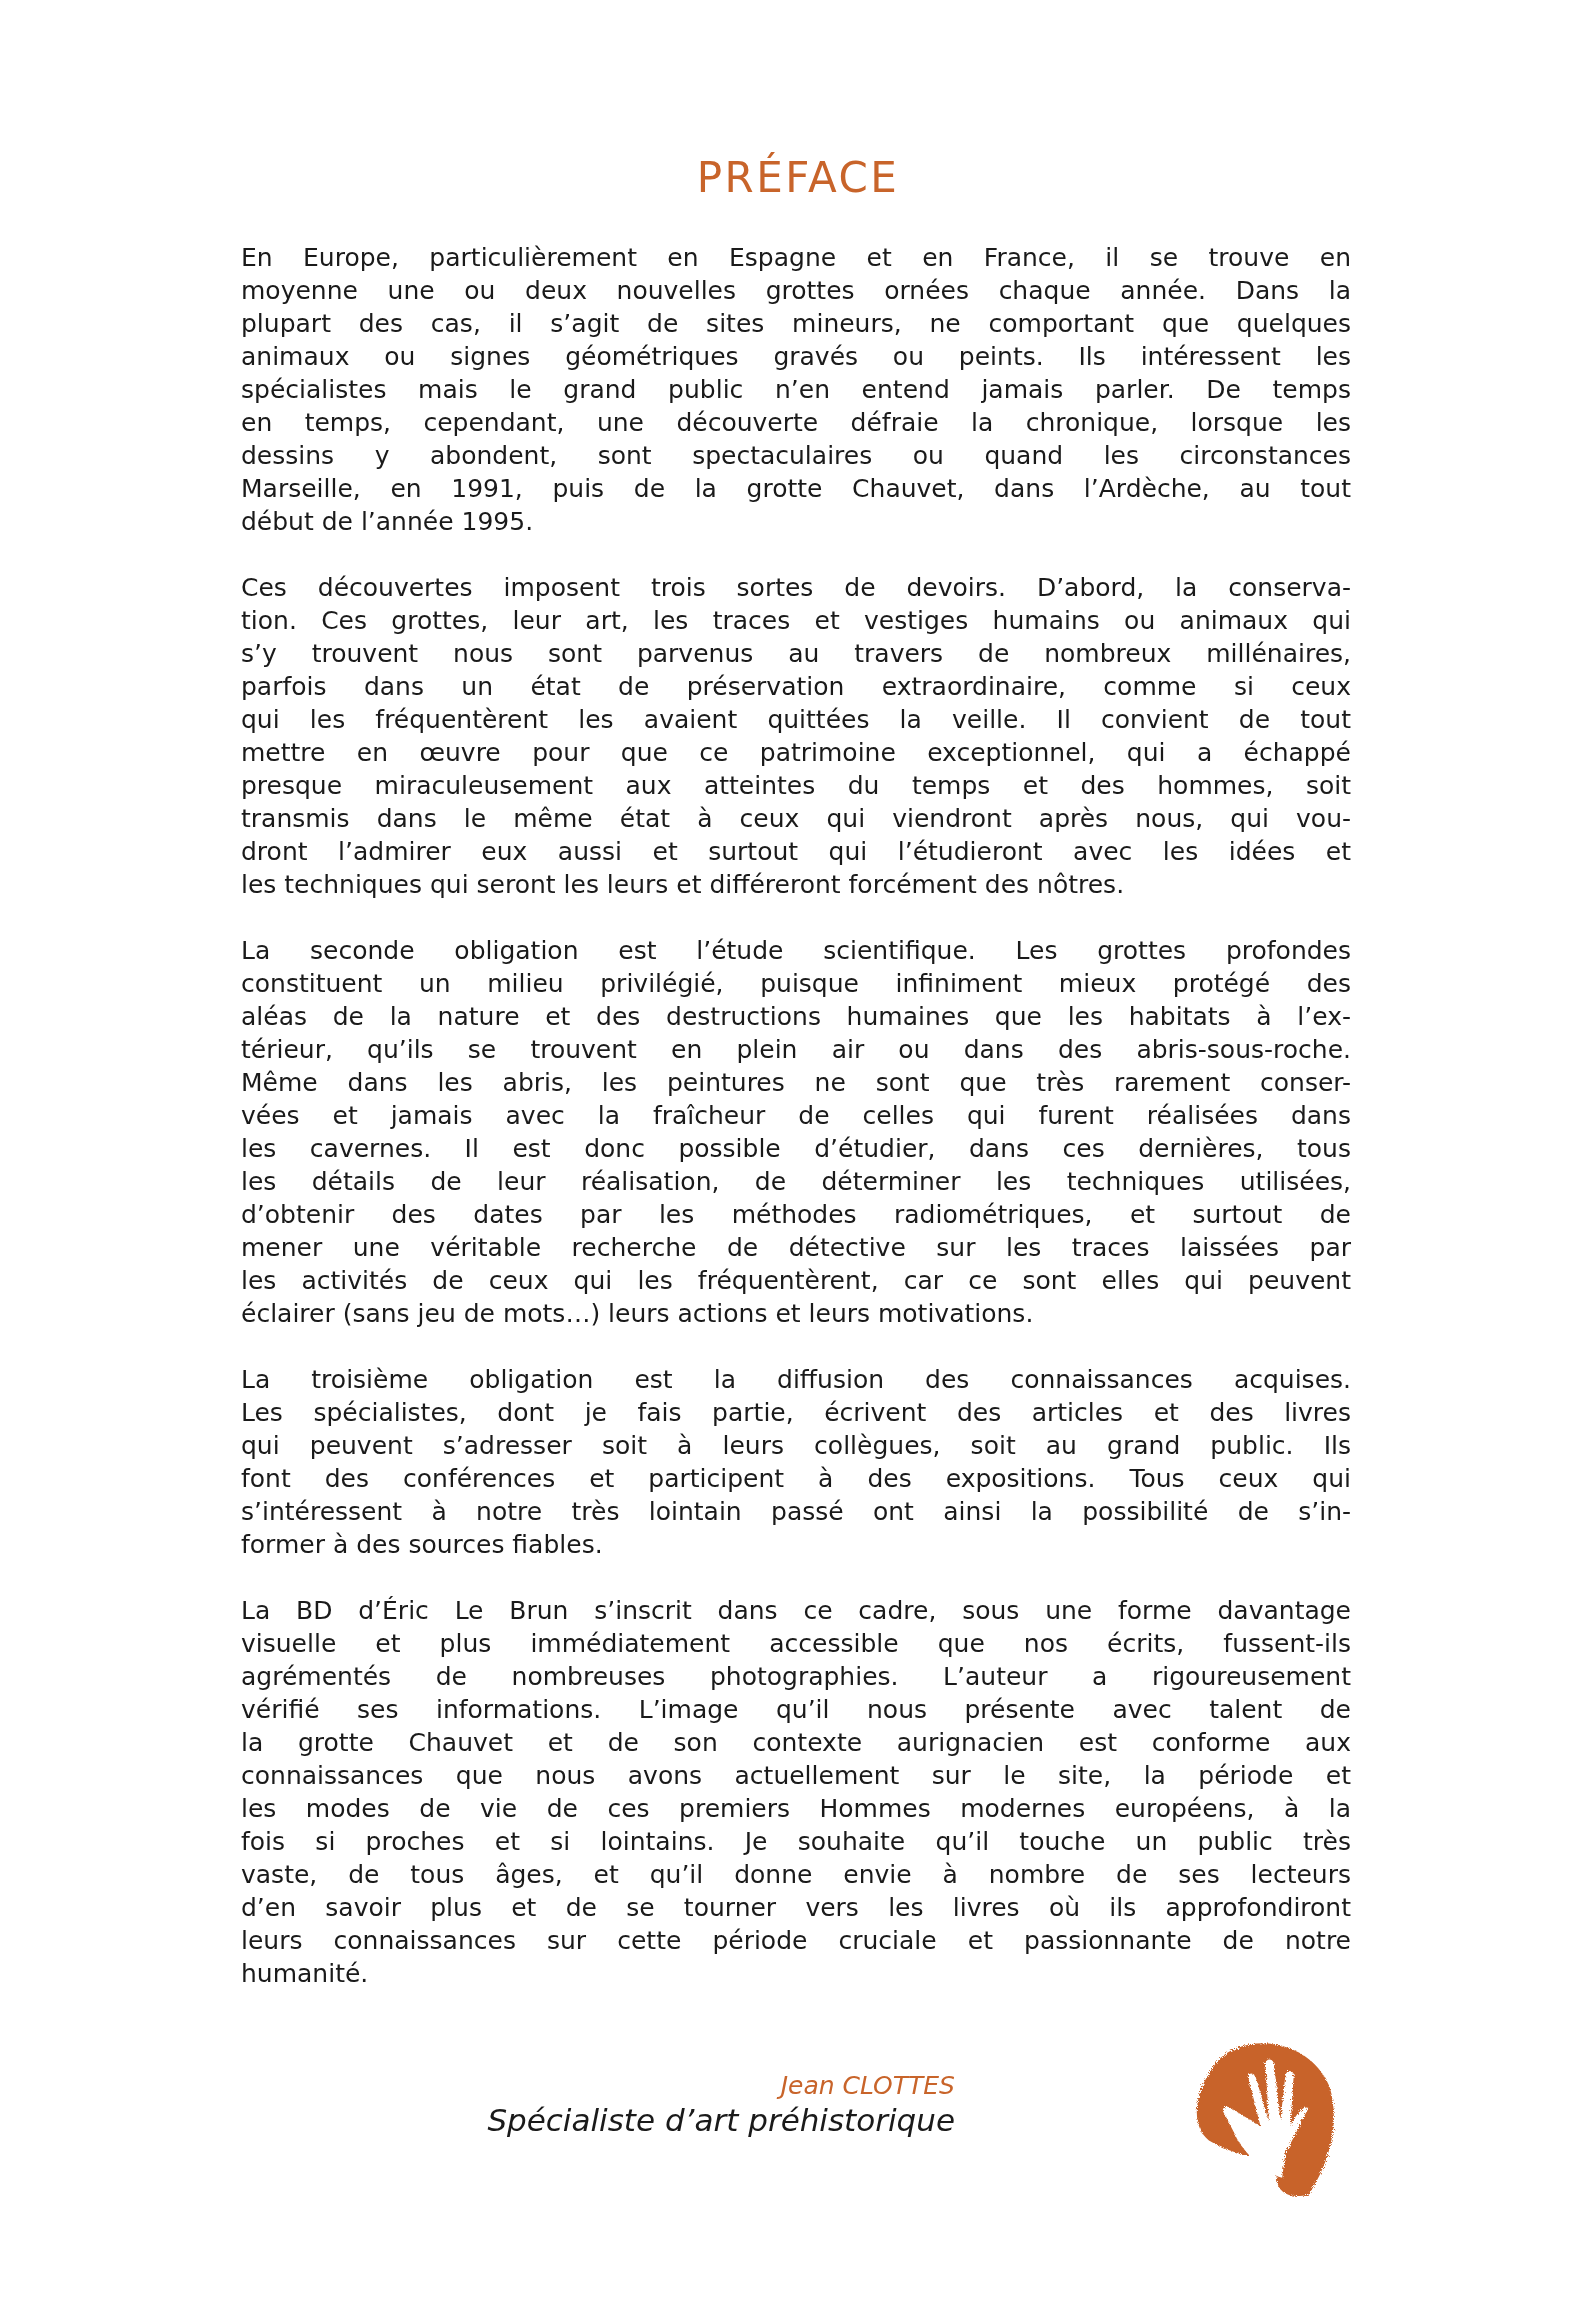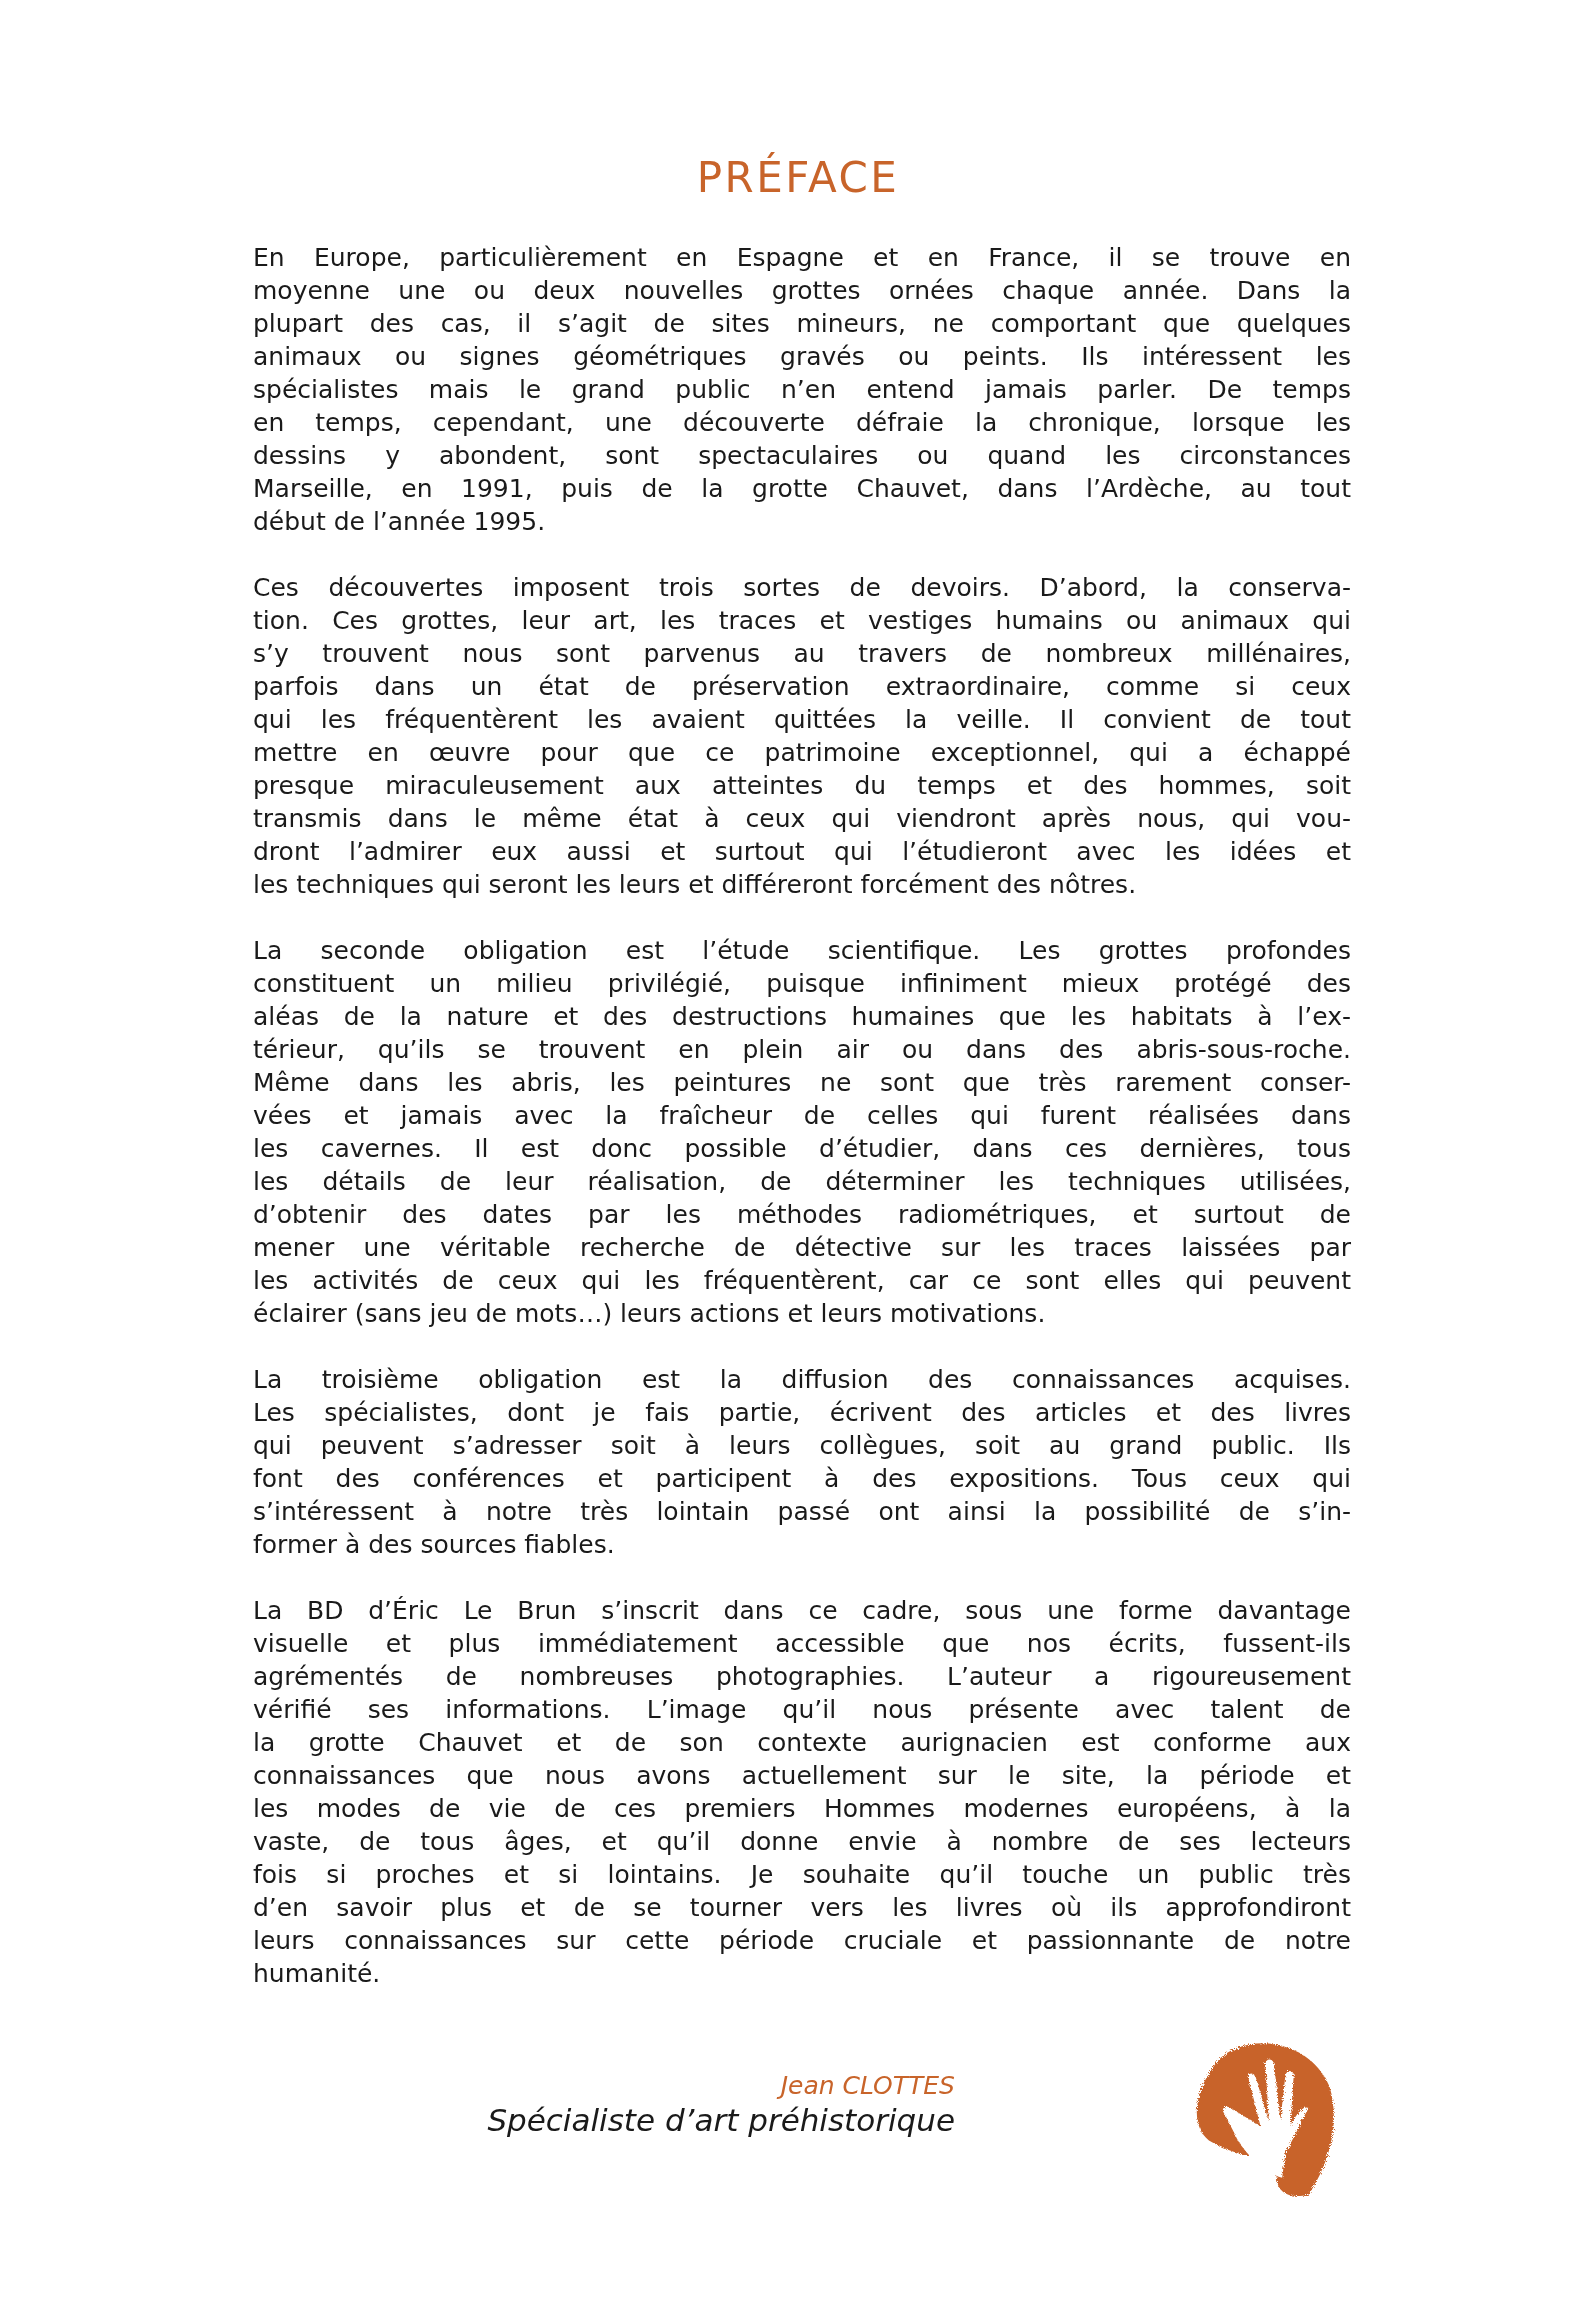--- a/index.html
+++ b/index.html
@@ -10,21 +10,21 @@
     font-family: "DejaVu Sans", sans-serif; font-size: 42px; letter-spacing: 2.5px;
     color: #c8642a; font-weight: normal;
   }
   .body-text {
     position: absolute; left: 241px; top: 241px; width: 1110px;
     font-family: "DejaVu Sans", sans-serif; font-size: 25px; line-height: 33px;
     color: #1a1a1a;
   }
   .line { display: block; white-space: nowrap; text-align: justify; text-align-last: justify; height: 33px; }
   .line.last { text-align-last: left; }
-  .para { margin-bottom: 33px; margin-left: 12px; }
+  .para { margin-bottom: 33px; }
   .signature {
     position: absolute; right: 449px; top: 2069px; text-align: right;
     font-family: "DejaVu Sans", sans-serif;
     font-style: italic;
   }
   .sig-name { font-size: 25px; color: #c8642a; line-height: 33px; display: block; }
   .sig-role { font-size: 31px; color: #1a1a1a; line-height: 37px; display: block; }
   .hand-icon { position: absolute; left: 1184px; top: 2028px; width: 158px; height: 175px; }
 </style>
 </head>
@@ -80,22 +80,22 @@
         <span class="line last">former à des sources fiables.</span>
       </div>
       <div class="para">
         <span class="line">La BD d’Éric Le Brun s’inscrit dans ce cadre, sous une forme davantage</span>
         <span class="line">visuelle et plus immédiatement accessible que nos écrits, fussent-ils</span>
         <span class="line">agrémentés de nombreuses photographies. L’auteur a rigoureusement</span>
         <span class="line">vérifié ses informations. L’image qu’il nous présente avec talent de</span>
         <span class="line">la grotte Chauvet et de son contexte aurignacien est conforme aux</span>
         <span class="line">connaissances que nous avons actuellement sur le site, la période et</span>
         <span class="line">les modes de vie de ces premiers Hommes modernes européens, à la</span>
+        <span class="line">fois si proches et si lointains. Je souhaite qu’il touche un public très</span>
         <span class="line">vaste, de tous âges, et qu’il donne envie à nombre de ses lecteurs</span>
-        <span class="line">fois si proches et si lointains. Je souhaite qu’il touche un public très</span>
         <span class="line">d’en savoir plus et de se tourner vers les livres où ils approfondiront</span>
         <span class="line">leurs connaissances sur cette période cruciale et passionnante de notre</span>
         <span class="line last">humanité.</span>
       </div>
     </div>
 
   <div class="signature">
     <span class="sig-name">Jean CLOTTES</span>
     <span class="sig-role">Spécialiste d’art préhistorique</span>
   </div>

